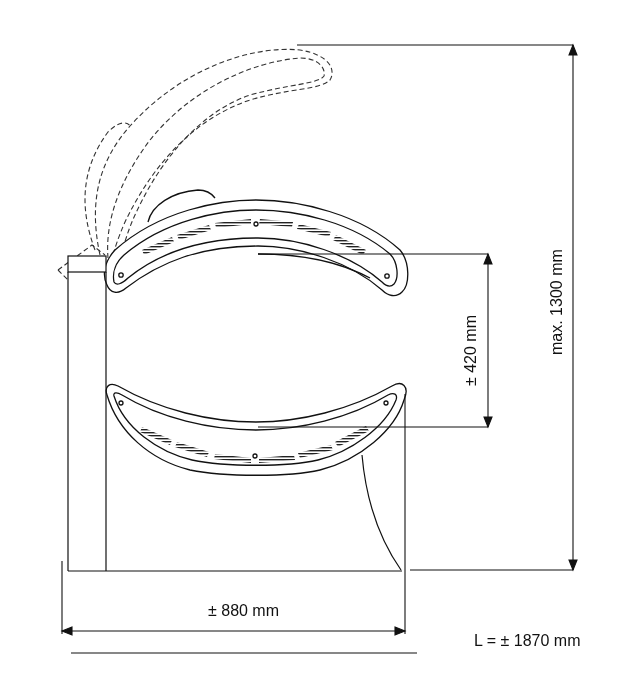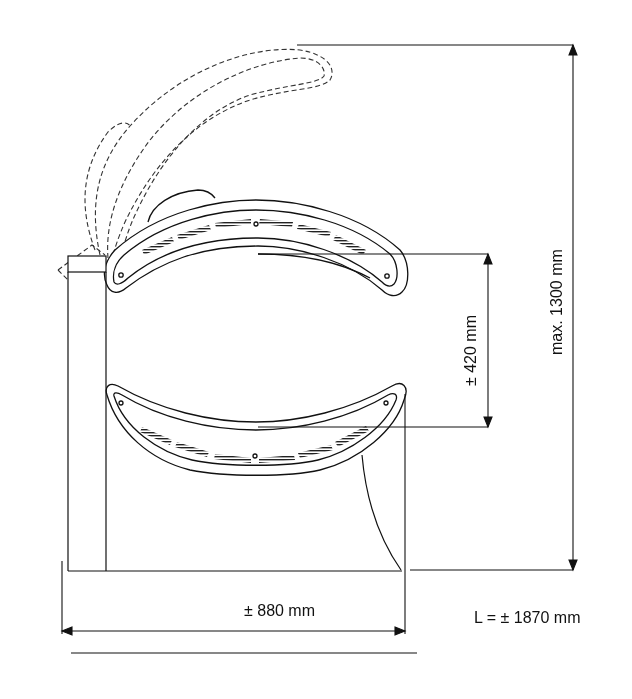--- a/index.html
+++ b/index.html
@@ -86,16 +86,16 @@
     <line x1="62" y1="561" x2="62" y2="634"></line>
     <line x1="405" y1="394" x2="405" y2="634"></line>
     <line x1="62" y1="631" x2="405" y2="631"></line>
     <path d="M72,627 L62,631 L72,635 Z"></path>
     <path d="M395,627 L405,631 L395,635 Z"></path>
 
     <line x1="71" y1="653" x2="417" y2="653"></line>
   </g>
 </svg>
 
-<div class="lbl" style="left:208px; top:602px;margin-left:36px;">± 880 mm</div>
+<div class="lbl" style="left:208px; top:602px;">± 880 mm</div>
 <div class="lbl vert" style="left:462px; top:386px;">± 420 mm</div>
 <div class="lbl vert" style="left:548px; top:355px;">max. 1300 mm</div>
-<div class="lbl" style="left:474px; top:609px;text-align:center;">L = ± 1870 mm</div>
+<div class="lbl" style="left:474px; top:632px;text-align:center;">L = ± 1870 mm</div>
 
 </body></html>

